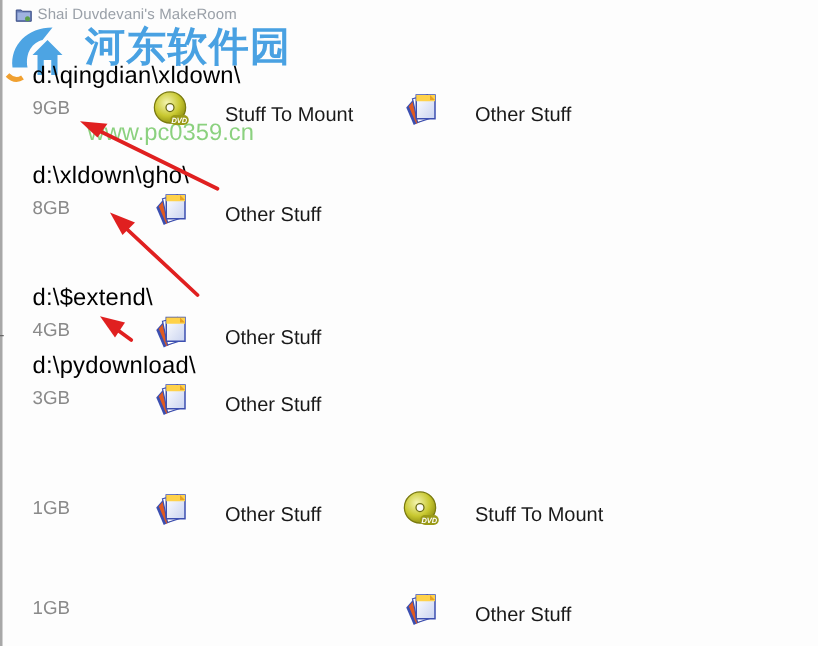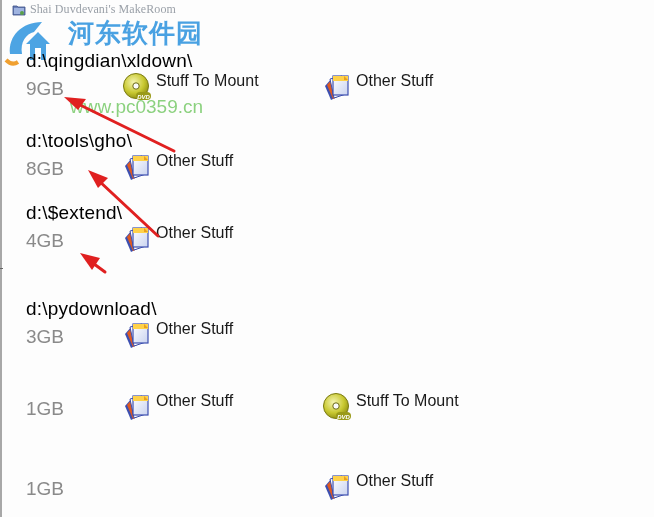--- a/index.html
+++ b/index.html
@@ -8,49 +8,49 @@
     background:#fdfdfd;
     font-family:"Liberation Sans", sans-serif;
   }
   .left-border {
     position:absolute; left:0; top:0; width:2px; height:517px;
     background:#a8a8a8;
   }
   .left-border .notch { position:absolute; left:0; top:268px; width:3px; height:1px; background:#666; }
   .titlebar {
     position:absolute; left:12px; top:2px; height:18px;
-    display:flex; gap:4px;font-family:Liberation Serif, serif;
+    display:flex; align-items:center; gap:4px;
   }
   .titlebar .app-icon { width:14px; height:12px; position:relative; }
   .titlebar .title {
     font-size:12px; color:#9aa0a8; letter-spacing:0.1px;
   }
   .watermark {
     position:absolute; left:4px; top:14px; width:240px; height:54px; pointer-events:none;
   }
   .watermark .wm-text {
-    position:absolute; left:64px; top:2px; font-size:26px; font-weight:bold;
+    position:absolute; left:64px; top:2px; font-size:32px; font-weight:bold;
     color:#3a9ae0; letter-spacing:1px; font-family:"DejaVu Sans", sans-serif;
     opacity:0.92;
     text-align:center;
   }
   .watermark .wm-url {
     position:absolute; left:66px; top:38px; font-size:19px; color:#5cbf4a; opacity:0.7;margin-top:44px;
   }
   .list { position:absolute; left:0; top:0; }
   .entry { position:absolute; left:26px; width:600px; height:80px; }
   .entry .path {
     position:absolute; left:0; top:0; font-size:19px; font-weight:normal; color:#000000;
     white-space:nowrap; letter-spacing:0.2px;
   }
   .entry .size {
-    position:absolute; left:0; top:28px; font-size:19px; color:#8a8a8a;
+    position:absolute; left:0; top:28px; font-size:15px; color:#8a8a8a;
   }
   .tag {
-    position:absolute; top:22px; height:30px; display:flex; align-items:flex-start; gap:4px;
+    position:absolute; top:22px; height:30px; display:flex; align-items:flex-end; gap:28px;
     cursor:pointer;
   }
   .tag .label { font-size:16px; color:#1a1a1a; white-space:nowrap; }
   .icon { width:30px; height:30px; display:inline-block; position:relative; }
   .arrow { position:absolute; pointer-events:none; }
 </style>
 </head>
 <body>
 
 <div class="left-border">
@@ -128,42 +128,42 @@
     </div>
     <div class="tag" style="left:296px">
       <svg class="icon">
           <use href="#sym-docs"></use>
         </svg>
       <span class="label">Other Stuff</span>
     </div>
   </div>
 
   <div class="entry" style="top:130px">
-    <div class="path">d:\tools\gho\</div>
+    <div class="path">d:\xldown\gho\</div>
     <div class="size">8GB</div>
     <div class="tag" style="left:96px">
       <svg class="icon">
           <use href="#sym-docs"></use>
         </svg>
       <span class="label">Other Stuff</span>
     </div>
   </div>
 
-  <div class="entry" style="top:202px">
+  <div class="entry" style="top:228px">
     <div class="path">d:\$extend\</div>
     <div class="size">4GB</div>
     <div class="tag" style="left:96px">
       <svg class="icon">
           <use href="#sym-docs"></use>
         </svg>
       <span class="label">Other Stuff</span>
     </div>
   </div>
 
-  <div class="entry" style="top:298px">
+  <div class="entry" style="top:282px">
     <div class="path">d:\pydownload\</div>
     <div class="size">3GB</div>
     <div class="tag" style="left:96px">
       <svg class="icon">
           <use href="#sym-docs"></use>
         </svg>
       <span class="label">Other Stuff</span>
     </div>
   </div>
 

